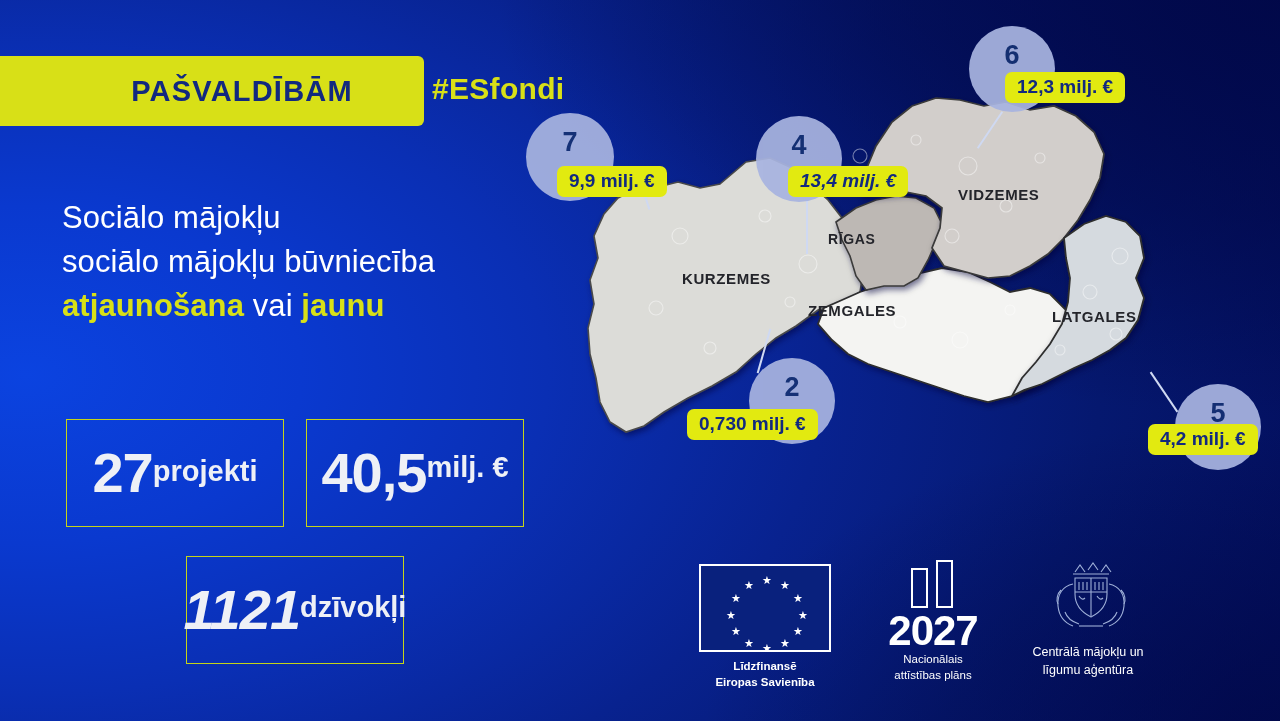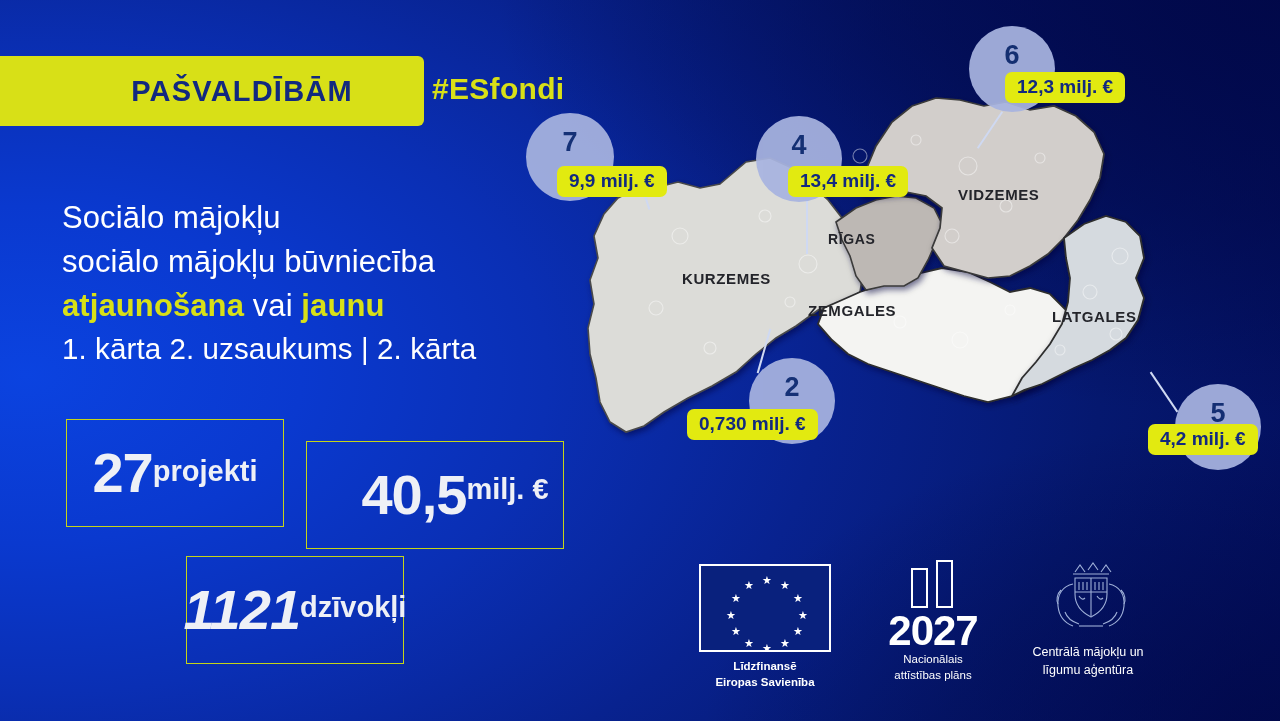--- a/index.html
+++ b/index.html
@@ -50,21 +50,21 @@
   .statbox{
     border:1.6px solid #c5d418;
     display:flex;align-items:center;justify-content:center;
     color:#eef0f6;
   }
   .statbox .num{font-weight:bold;line-height:.92;letter-spacing:-1px;}
   .statbox .lab{font-weight:bold;line-height:1;margin-top:-4px;}
   #stat-1{left:66px;top:419px;width:216px;height:106px;}
   #stat-1 .num{font-size:56px;}
   #stat-1 .lab{font-size:29px;}
-  #stat-2{left:306px;top:441px;width:216px;height:106px;padding-left:40px;}
+  #stat-2{left:306px;top:419px;width:216px;height:106px;}
   #stat-2 .num{font-size:56px;}
   #stat-2 .lab{font-size:29px;margin-top:-12px;}
   #stat-3{left:186px;top:556px;width:216px;height:106px;}
   #stat-3 .num{font-size:56px;font-style:italic;}
   #stat-3 .lab{font-size:29px;margin-top:-6px;}
 
   
   #map-wrap{left:560px;top:96px;width:720px;height:400px;z-index:3;}
   #map-wrap svg{display:block;width:720px;height:400px;}
   .rlabel{
@@ -121,21 +121,20 @@
     <span class="txt">PAŠVALDĪBĀM</span>
   </div>
   <div class="layer" id="hashtag">#ESfondi</div>
 
   <div class="layer" id="headline">
     <div>Sociālo mājokļu</div>
     <div>sociālo mājokļu būvniecība</div>
     <div>
       <span class="hl">atjaunošana</span><span> vai </span><span class="hl">jaunu</span>
     </div>
-    <div class="l4">1. kārta 2. uzsaukums | 2. kārta</div>
   </div>
 
   <div class="layer statbox" id="stat-1">
     <div class="num">27</div>
     <div class="lab">projekti</div>
   </div>
   <div class="layer statbox" id="stat-2">
     <div class="num">40,5</div>
     <div class="lab">milj. €</div>
   </div>
@@ -223,21 +222,21 @@
     <div class="bubble" style="left:526px;top:113px;width:88px;height:88px;">
       <span>7</span>
     </div>
     <div class="pill" style="left:557px;top:166px;">9,9 milj. €</div>
   </div>
 
   <div class="marker">
     <div class="bubble" style="left:756px;top:116px;width:86px;height:86px;">
       <span>4</span>
     </div>
-    <div class="pill" style="left:788px;top:166px;">13,4 milj. €</div>
+    <div class="pill" style="left:788px;top:166px;font-style:italic;">13,4 milj. €</div>
   </div>
 
   <div class="marker">
     <div class="bubble" style="left:969px;top:26px;width:86px;height:86px;">
       <span>6</span>
     </div>
     <div class="pill" style="left:1005px;top:72px;">12,3 milj. €</div>
   </div>
 
   <div class="marker">

